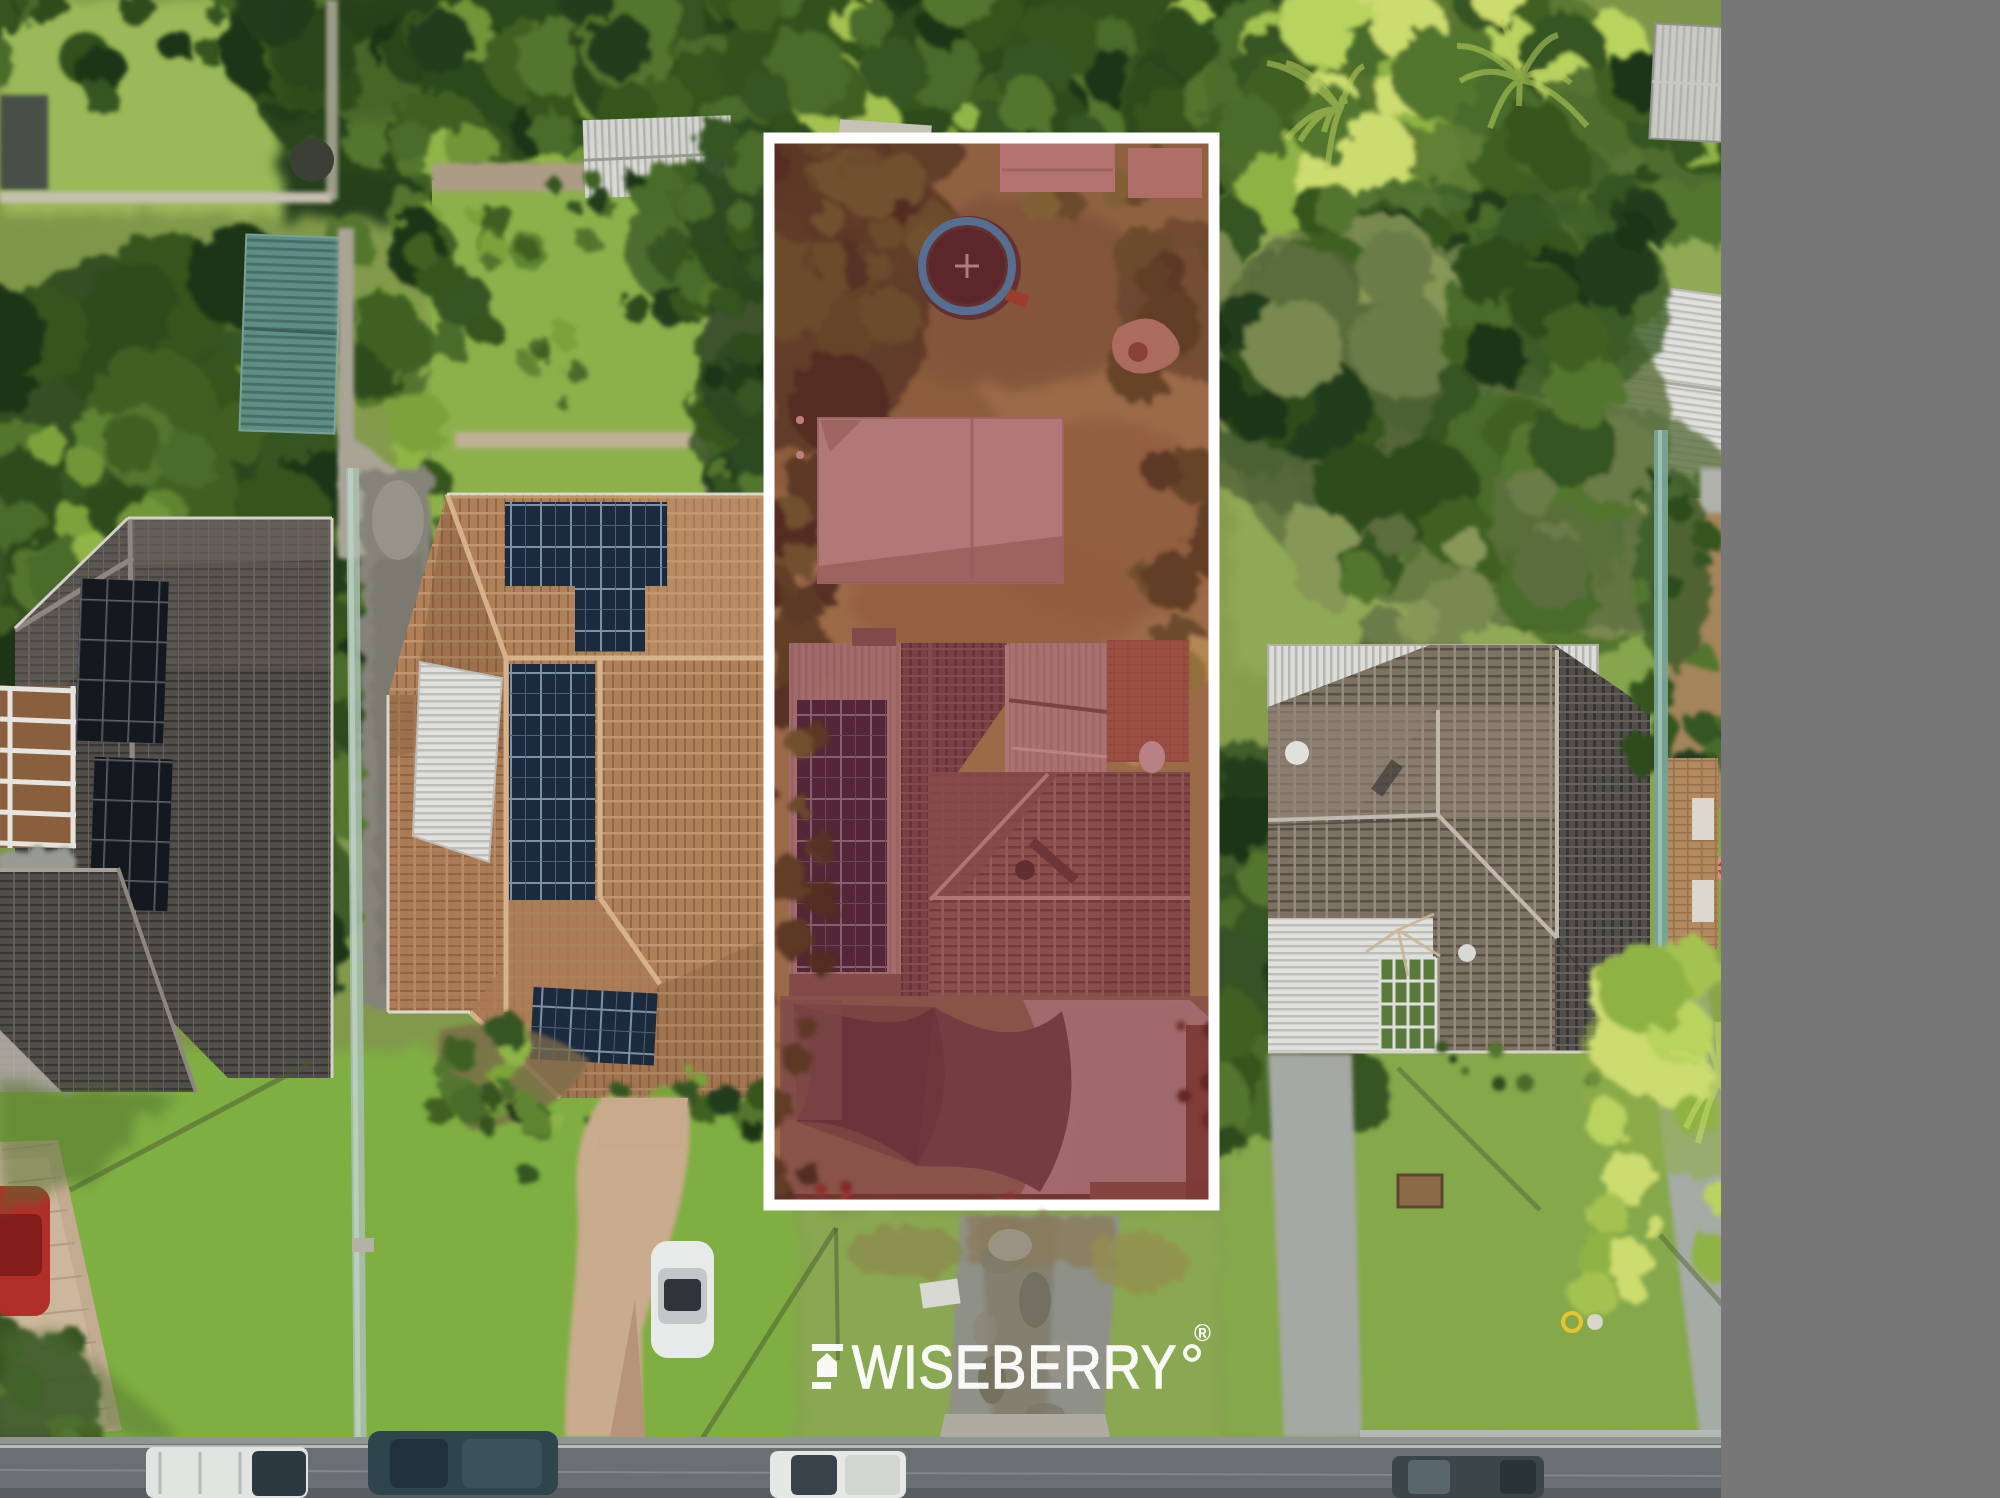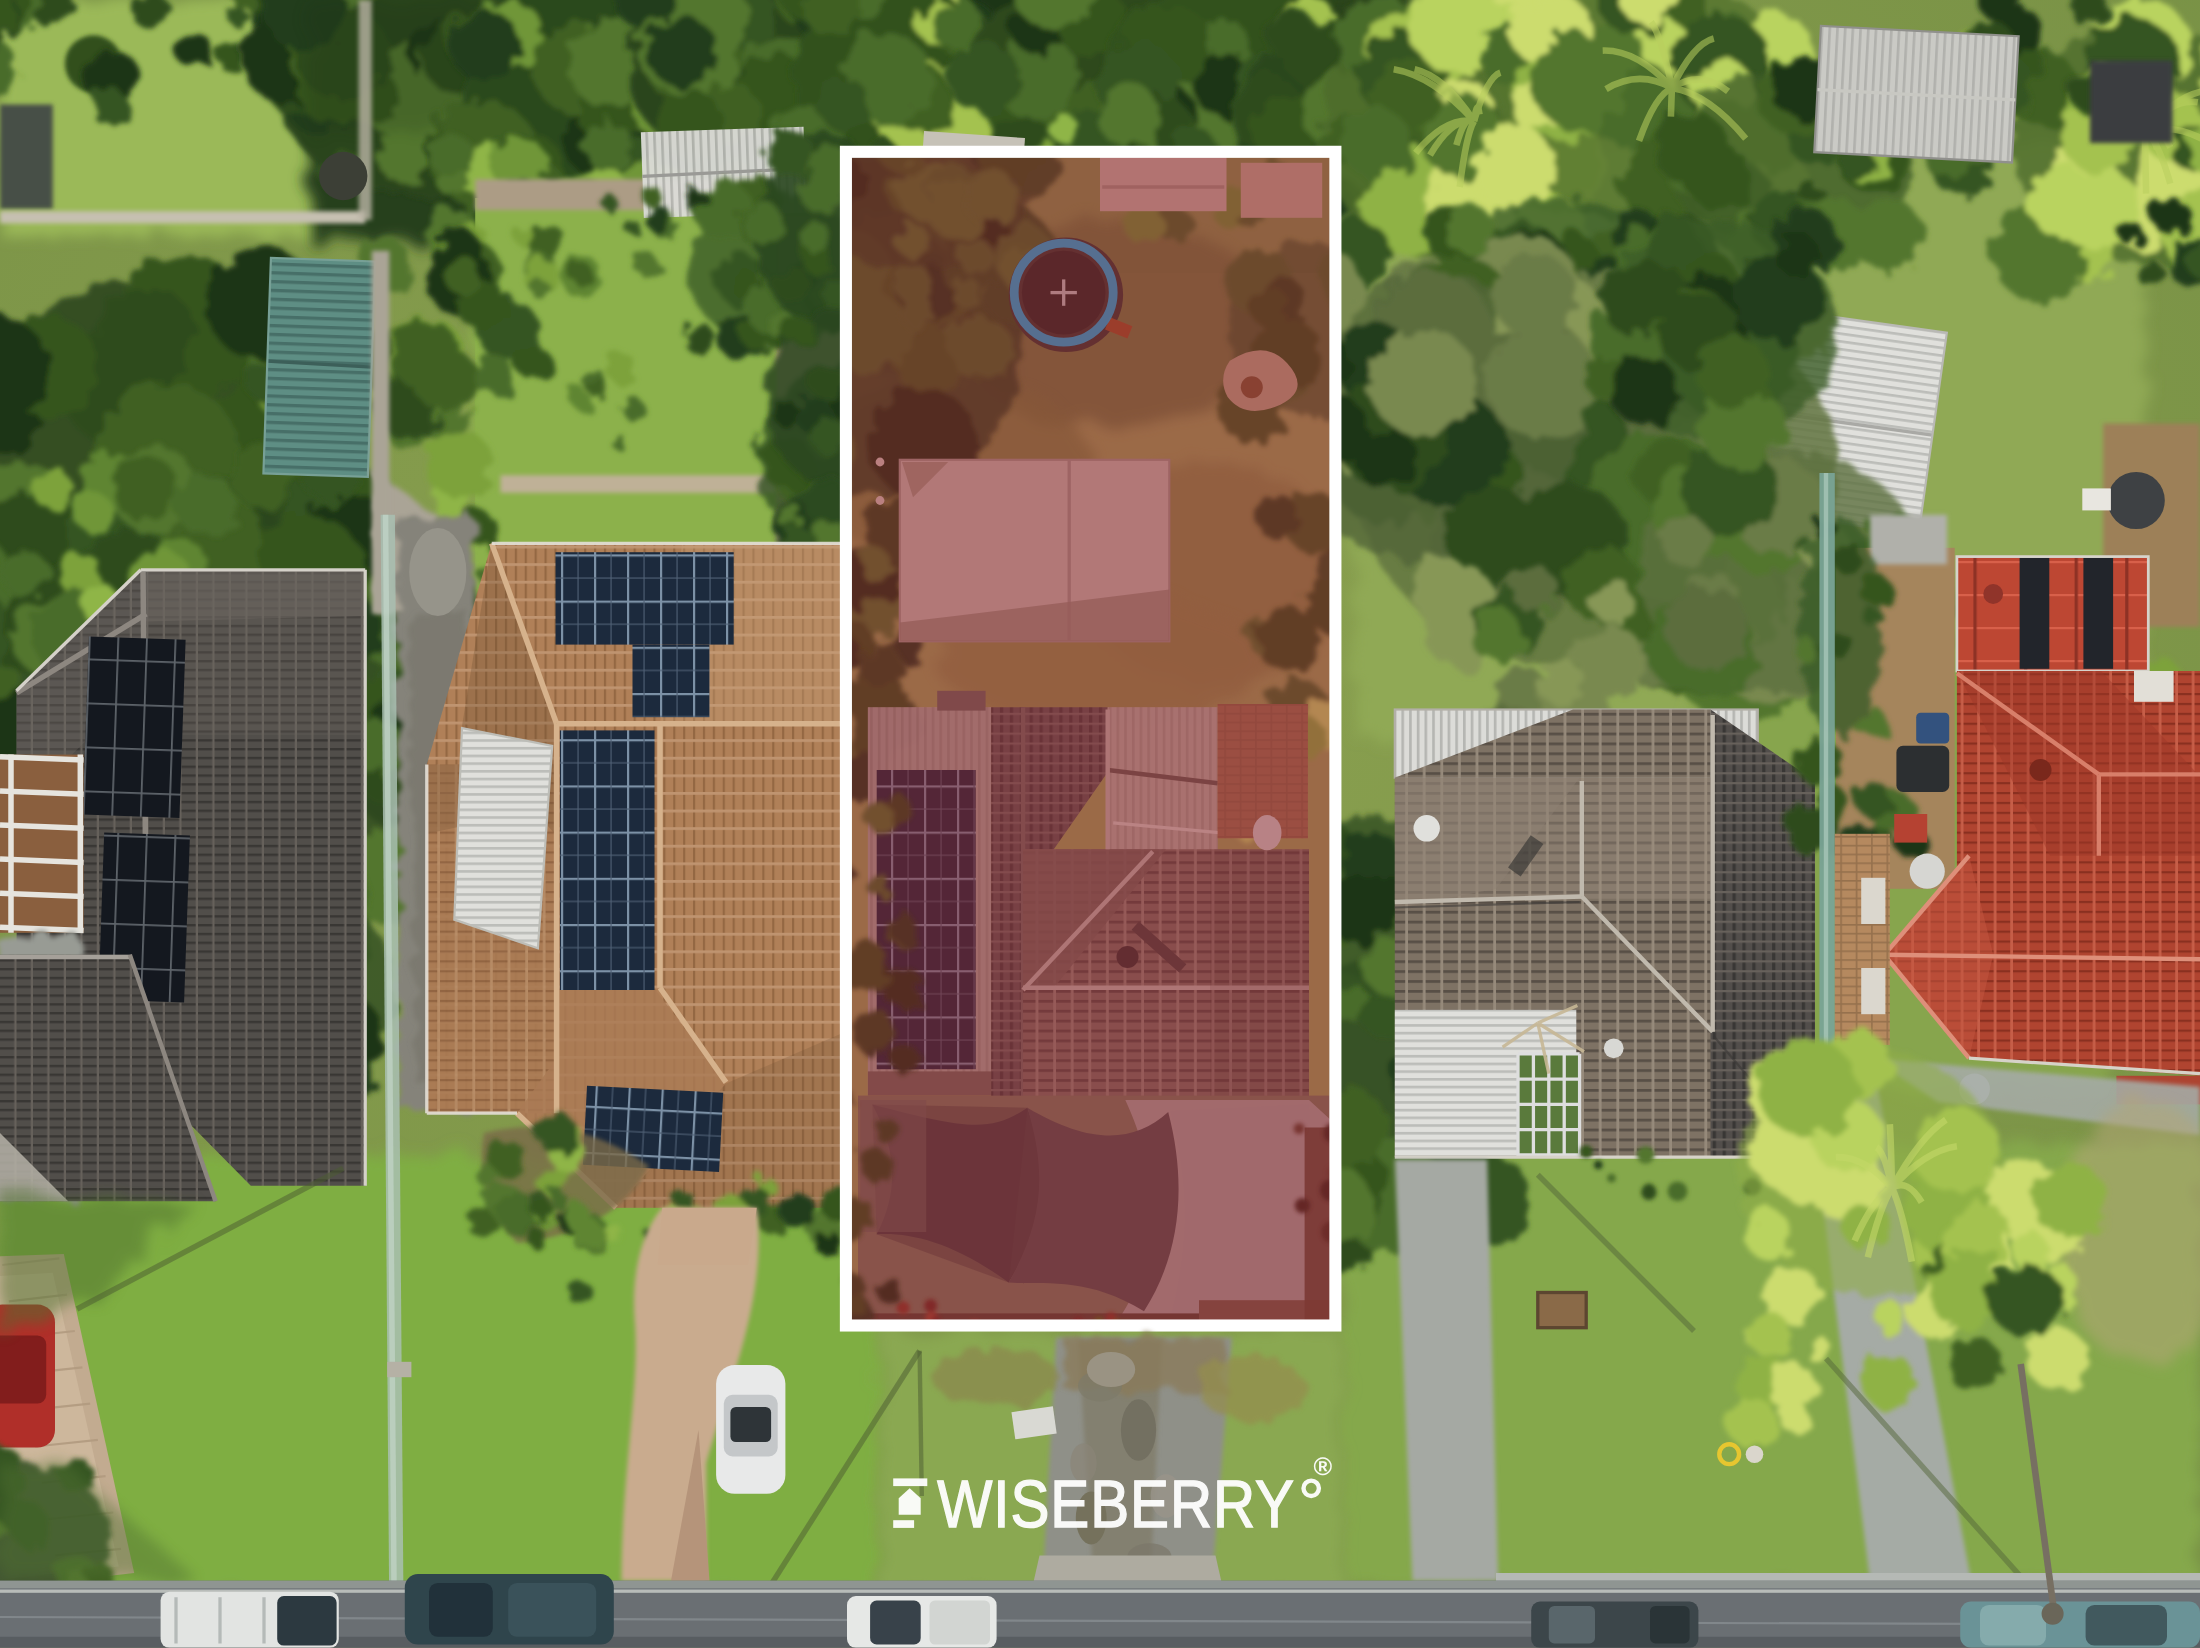--- a/index.html
+++ b/index.html
@@ -1,15 +1,15 @@
 <!DOCTYPE html>
 <html><head><meta charset="utf-8">
 <style>
 html,body{margin:0;padding:0;background:#777}
-#stage{position:relative;width:2000px;height:1498px;overflow:hidden;font-family:"Liberation Sans",sans-serif}
+#stage{position:relative;width:1721px;height:1498px;overflow:hidden;font-family:"Liberation Sans",sans-serif}
 #stage svg{position:absolute;left:0;top:0}
 </style></head>
 <body>
 <div id="stage">
 <svg width="2000" height="1498" viewBox="0 0 2000 1498">
 <defs>
 <filter id="soft" x="-30%" y="-30%" width="160%" height="160%">
           <feTurbulence type="fractalNoise" baseFrequency="0.055" numOctaves="2" seed="7" result="n"></feTurbulence>
           <feDisplacementMap in="SourceGraphic" in2="n" scale="22"></feDisplacementMap>
           <feGaussianBlur stdDeviation="2.2"></feGaussianBlur>

